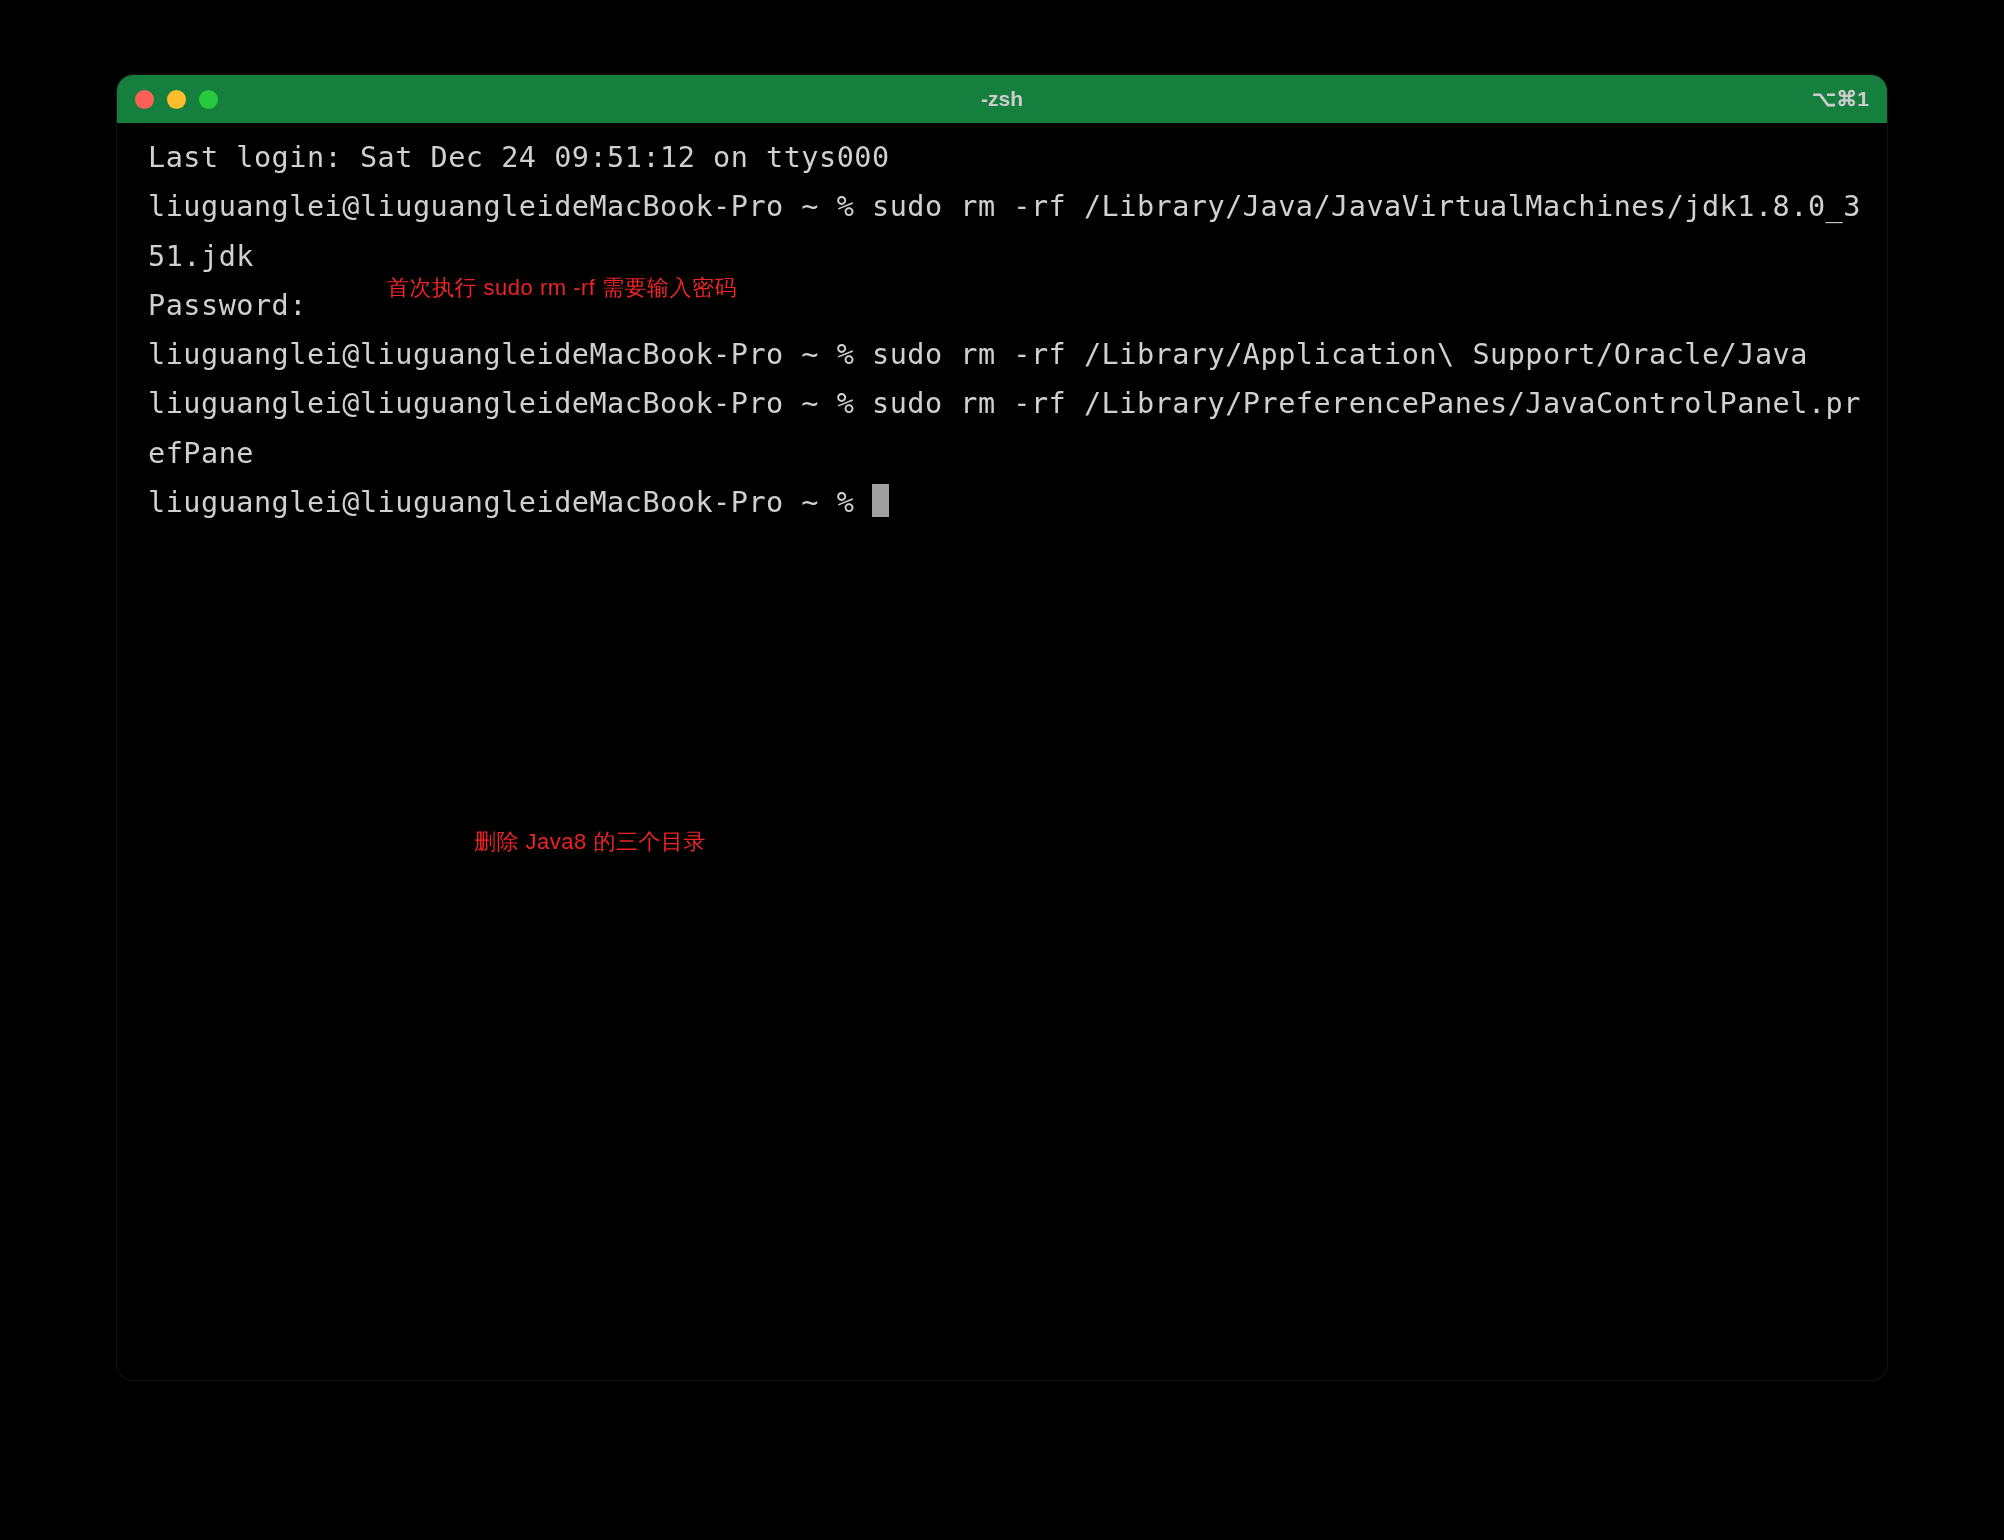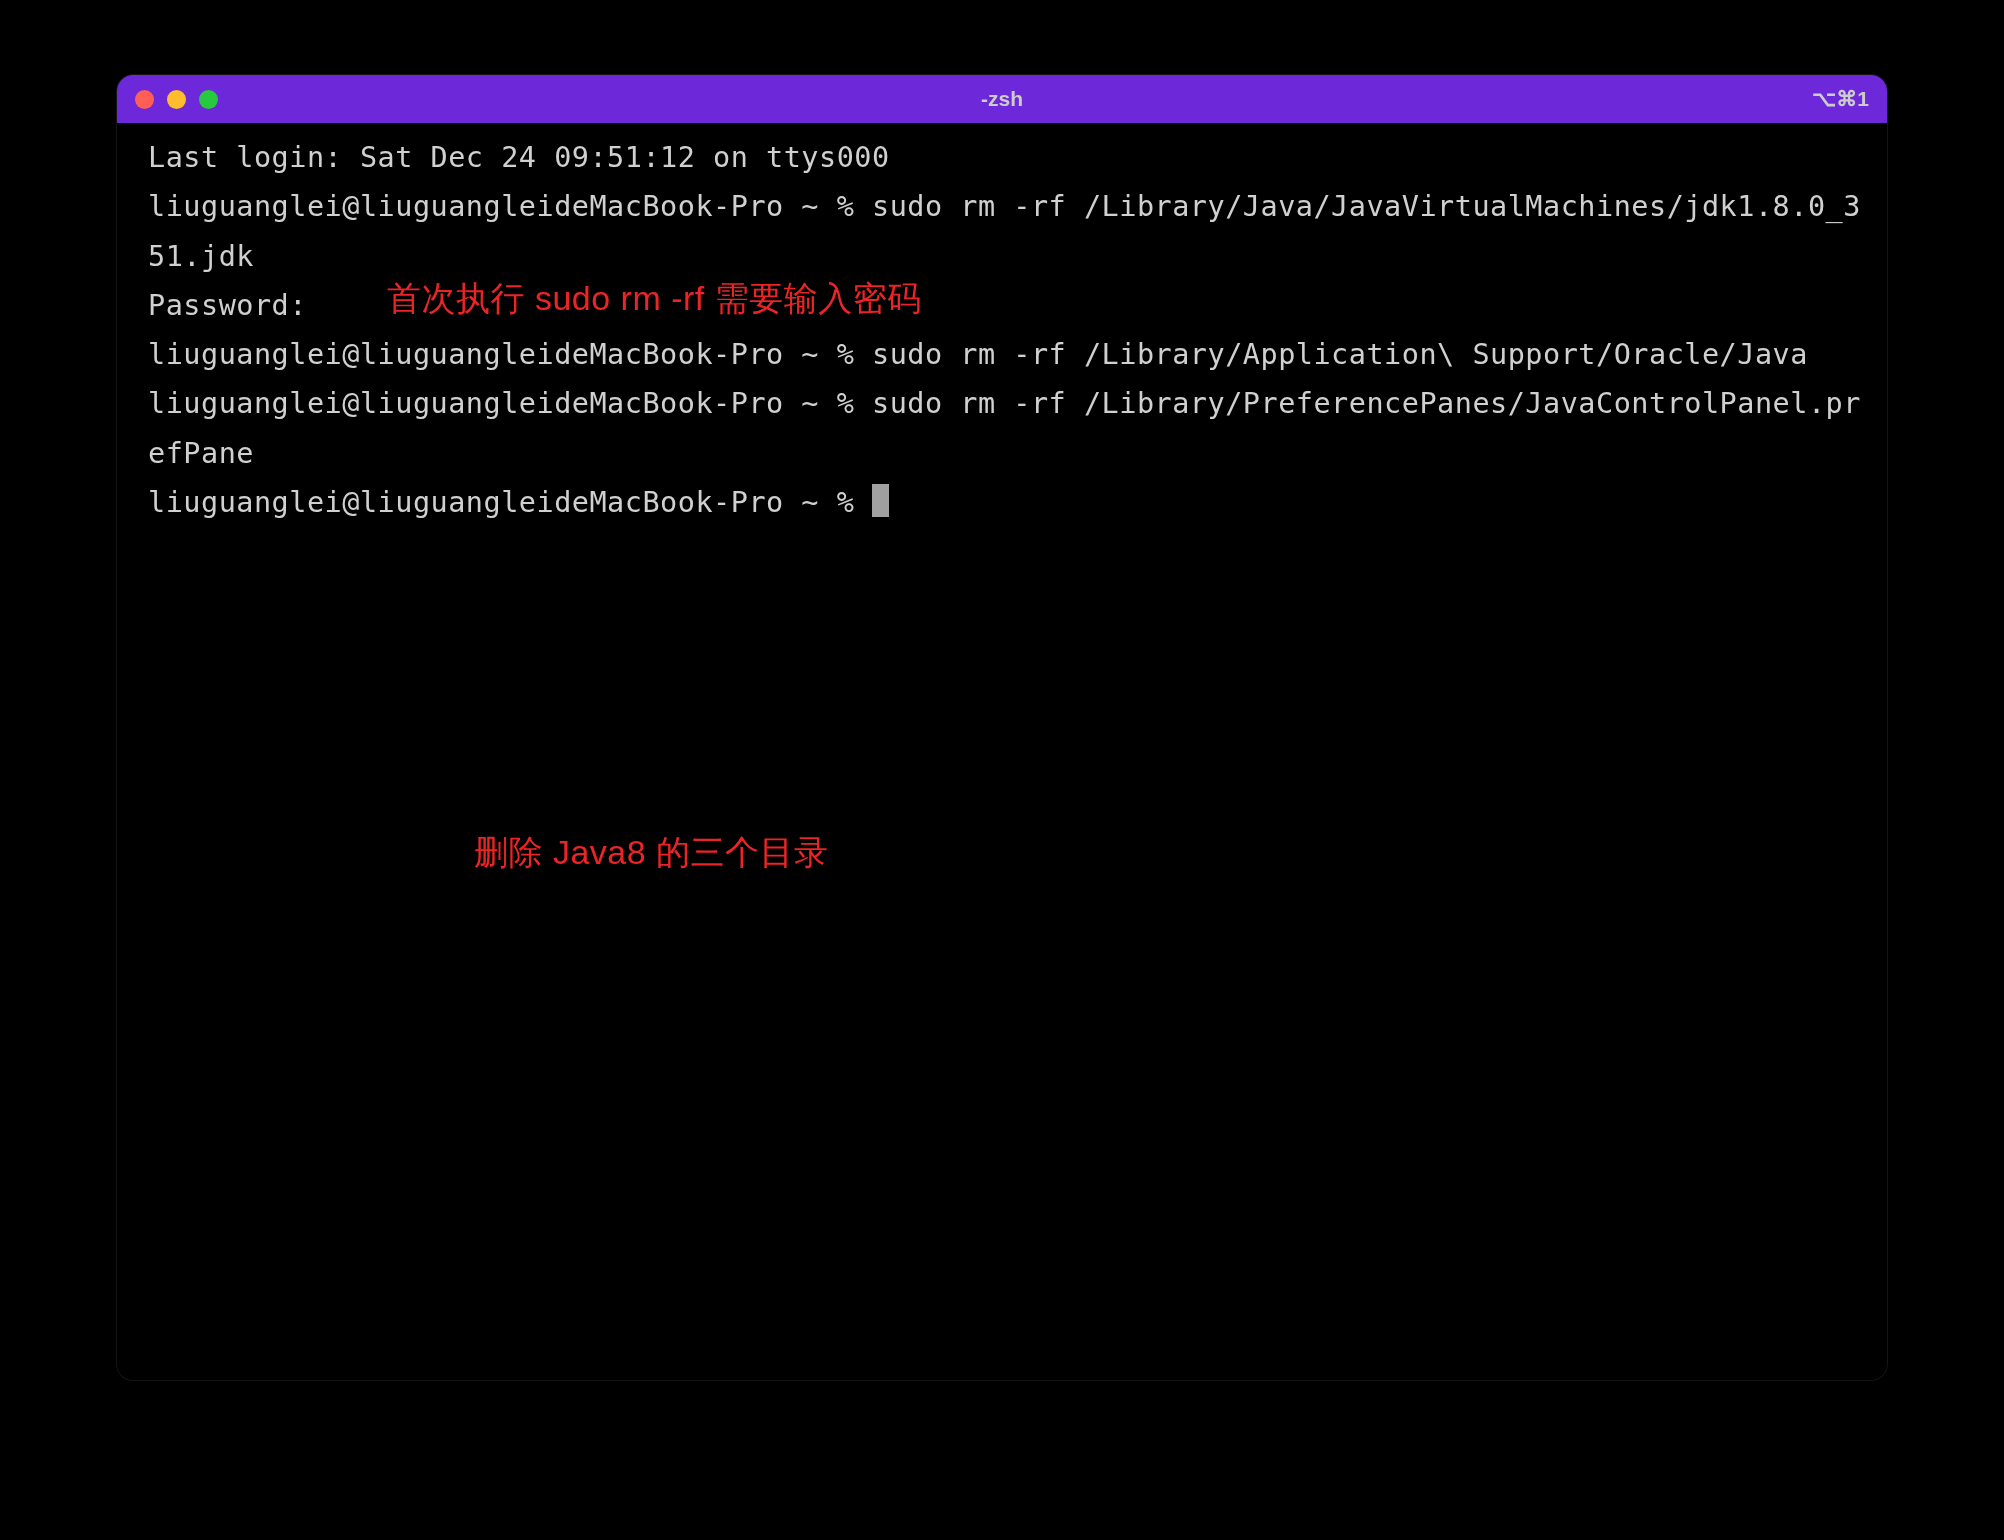--- a/index.html
+++ b/index.html
@@ -20,21 +20,21 @@
       width: 1770px;
       height: 1305px;
       background: #000;
       border-radius: 16px;
       overflow: hidden;
       box-shadow: 0 0 0 1px rgba(255,255,255,0.08);
       position: relative;
     }
     .title-bar {
       height: 48px;
-      background: #6d28d9;
+      background: #15803d;
       display: flex;
       align-items: center;
       padding: 0 18px;
       position: relative;
     }
     .traffic-lights {
       display: flex;
       gap: 13px;
       align-items: center;
     }
@@ -74,21 +74,21 @@
       letter-spacing: 0.5px;
     }
     .terminal-line {
       white-space: pre-wrap;
       word-break: break-all;
       margin-left: 19px;
     }
     .annotation {
       color: #ec2426;
       font-family: -apple-system, "PingFang SC", "Microsoft YaHei", sans-serif;
-      font-size: 34px;
+      font-size: 22px;
       font-weight: 500;
       position: absolute;
     }
     .annotation-1 {
       top: 146px;
       left: 270px;
     }
     .annotation-2 {
       top: 700px;
       left: 357px;

